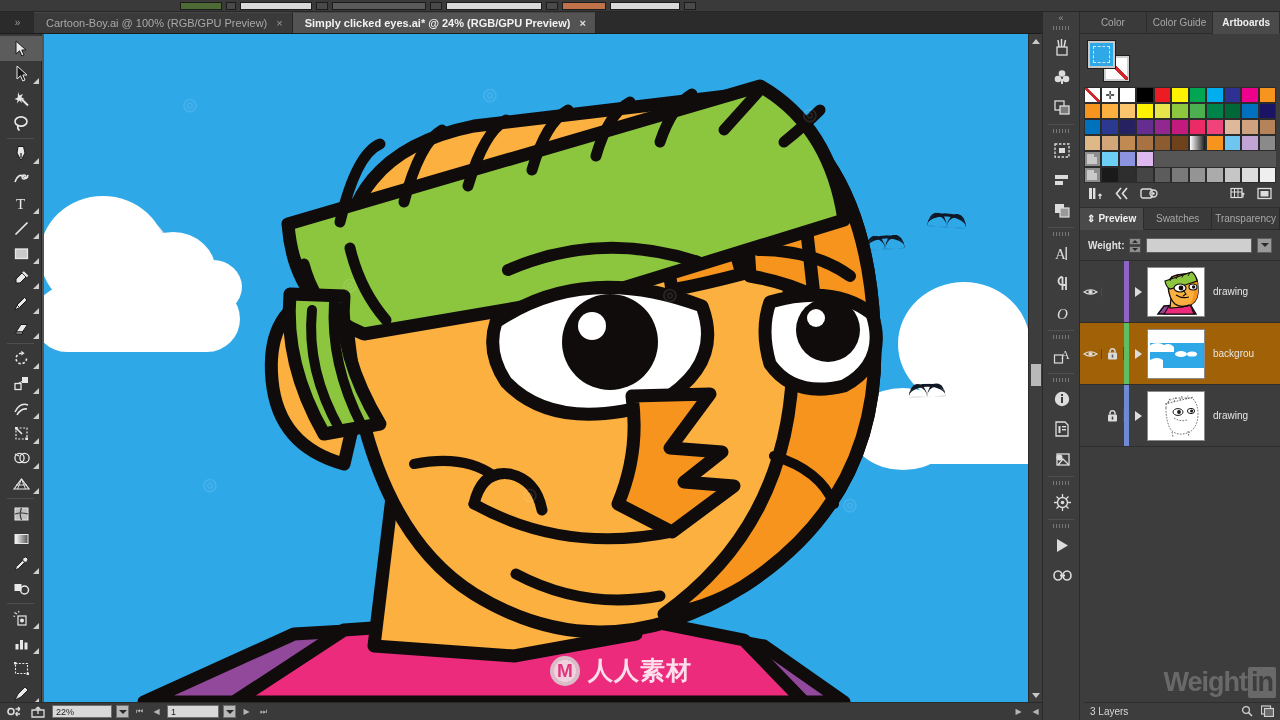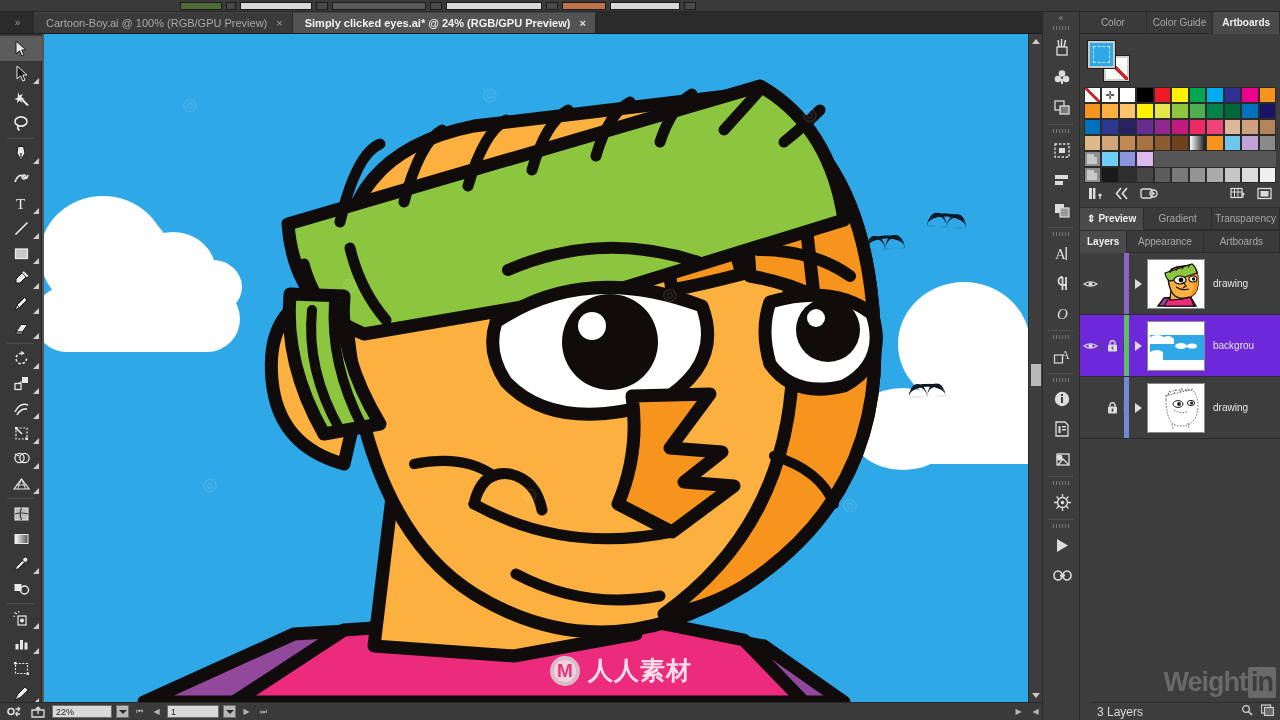--- a/index.html
+++ b/index.html
@@ -192,33 +192,33 @@
     width:15px; height:15px; background:#9a9a9a; border:1px solid #5e5e5e;
     display:flex; align-items:center; justify-content:center;
   }
 
   
   #layers-panel { border-top:1px solid #2d2d2d; }
   .lrow {
     display:flex; align-items:center; height:62px;
     border-bottom:1px solid #2e2e2e; color:#e6e6e6; font-size:10px;
   }
-  .lrow.active { background:#6d28d9; }
+  .lrow.active { background:#a16207; }
   .lcell-eye, .lcell-lock { width:22px; display:flex; align-items:center; justify-content:center; }
   .lcell-eye { border-right:1px solid #4a4a4a; }
   .lcell-lock { border-right:1px solid #4a4a4a; }
   .lbar { width:5px; height:100%; }
   .larrow { width:18px; display:flex; align-items:center; justify-content:center; }
   .larrow i { width:0;height:0; border-top:5px solid transparent; border-bottom:5px solid transparent; border-left:7px solid #dcdcdc; }
   .lthumb { width:58px; height:50px; background:#ffffff; border:1px solid #8a8a8a; overflow:hidden; position:relative; }
   .lname { padding-left:8px; white-space:nowrap; overflow:hidden; }
   #layers-footer {
-    position:absolute; left:11px; right:0; bottom:0; height:18px; background:#3d3d3d;
+    position:absolute; left:4px; right:0; bottom:0; height:18px; background:#3d3d3d;
     border-top:1px solid #2d2d2d; display:flex; align-items:center; padding:0 6px;
-    font-size:12px; color:#d8d8d8;
+    font-size:10px; color:#d8d8d8;
   }
   #layers-footer .sp { flex:1; }
   #wm-center {
     left:556px; top:668px; display:flex; align-items:center; gap:8px; opacity:.85;
   }
   #wm-center .logo {
     width:30px; height:30px; border-radius:50%;
     background:radial-gradient(circle at 50% 50%,#f0f0f0 0 52%,#d6d6d6 52% 100%);
     display:flex; align-items:center; justify-content:center;
     color:#e0397f; font-size:19px; font-weight:bold;
@@ -894,31 +894,41 @@
         </span>
       </div>
     </div>
 
     <div id="stroke-panel">
       <div class="ptabs">
         <div class="ptab active lead">
           <span style="margin-right:3px">⇕</span>
           <span>Preview</span>
         </div>
-        <div class="ptab">Gradient</div>
+        <div class="ptab">Swatches</div>
         <div class="ptab">Transparency</div>
       </div>
+      <div id="weight-row">
+        <span id="weight-label">Weight:</span>
+        <span class="spin">
+          <div>
+              <i style="width:0;height:0;border-left:3px solid transparent;border-right:3px solid transparent;border-bottom:3px solid #2b2b2b"></i>
+            </div>
+          <div>
+              <i style="width:0;height:0;border-left:3px solid transparent;border-right:3px solid transparent;border-top:3px solid #2b2b2b"></i>
+            </div>
+        </span>
+        <span id="weight-field"></span>
+        <span id="weight-drop">
+          <i style="width:0;height:0;border-left:4px solid transparent;border-right:4px solid transparent;border-top:4px solid #2b2b2b"></i>
+        </span>
+      </div>
     </div>
 
     <div id="layers-panel">
-      <div class="ptabs">
-        <div class="ptab active lead">Layers</div>
-        <div class="ptab">Appearance</div>
-        <div class="ptab">Artboards</div>
-      </div>
 
       <div class="lrow">
         <div class="lcell-eye">
           <svg width="15" height="10" viewBox="0 0 15 10">
               <path d="M1 5 Q7.5 0.5 14 5 Q7.5 9.5 1 5 Z" fill="none" stroke="#dcdcdc" stroke-width="1.2"></path>
               <circle cx="7.5" cy="5" r="2.1" fill="#dcdcdc"></circle>
             </svg>
         </div>
         <div class="lcell-lock"></div>
         <div class="lbar" style="background:#8d63c4"></div>

